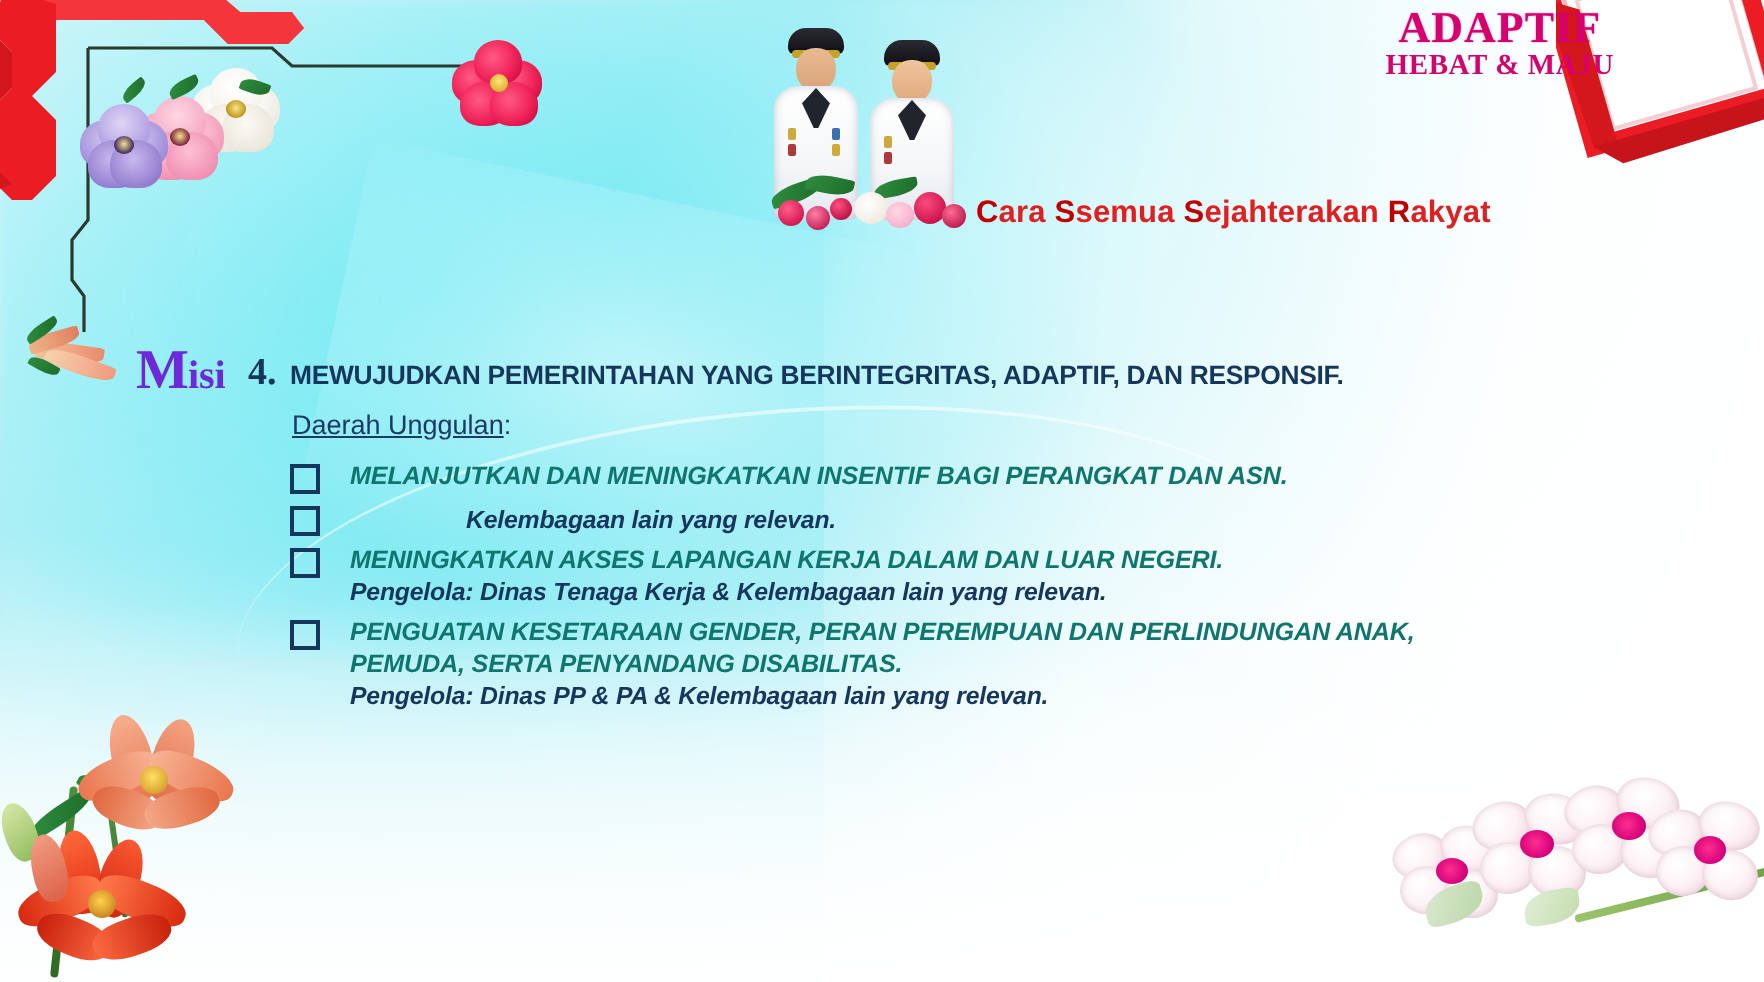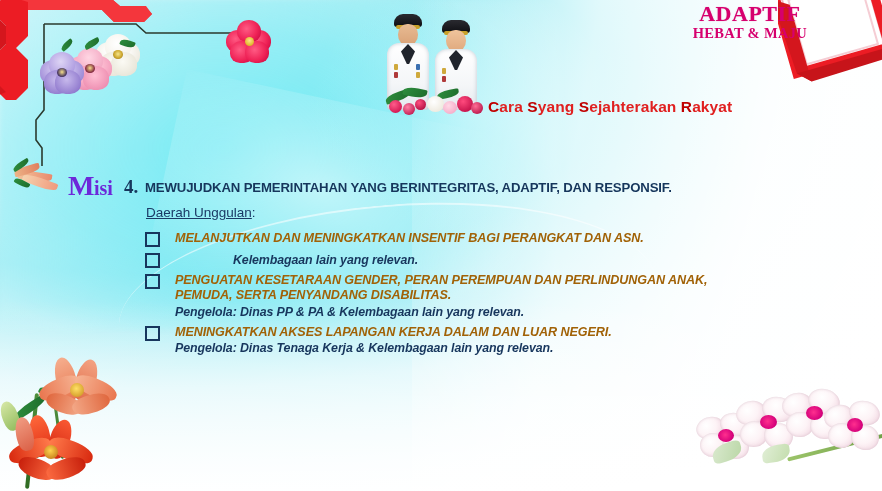--- a/index.html
+++ b/index.html
@@ -275,21 +275,21 @@
   }
   .bullet-mark {
     position: absolute;
     left: 0; top: 1px;
     width: 11px; height: 11px;
     border: 2px solid #17365d;
     background: transparent;
   }
   .bullet-title {
     margin-left: 30px;
-    color: #a16207;
+    color: #0f766e;
     font-size: 12.6px;
     font-style: italic;
     font-weight: bold;
     line-height: 15.5px;
     letter-spacing: -0.1px;
   }
   .bullet-sub {
     margin-left: 30px;
     color: #17365d;
     font-size: 12.4px;
@@ -445,21 +445,21 @@
       <div class="fb" style="left:22px; top:17px; width:12px; height:12px; background:radial-gradient(circle at 38% 34%, #ff7fa5, #b1003a);"></div>
       <div class="fb" style="left:34px; top:13px; width:11px; height:11px; background:radial-gradient(circle at 38% 34%, #ff4f80, #9e0033);"></div>
       <div class="fb" style="left:46px; top:10px; width:17px; height:16px; background:radial-gradient(circle at 40% 36%, #ffffff, #e9e3d4);"></div>
       <div class="fb" style="left:62px; top:15px; width:14px; height:13px; background:radial-gradient(circle at 40% 36%, #ffd9e6, #f29ec0);"></div>
       <div class="fb" style="left:76px; top:10px; width:16px; height:16px; background:radial-gradient(circle at 38% 34%, #ff4a7d, #b4003b);"></div>
       <div class="fb" style="left:90px; top:16px; width:12px; height:12px; background:radial-gradient(circle at 38% 34%, #ff6d95, #a80038);"></div>
     </div>
   </div>
 
   <div class="tagline">
-    <span class="cap">C</span><span>ara </span><span class="cap">S</span><span>yang </span><span class="cap">S</span><span>ejahterakan </span><span class="cap">R</span><span>akyat</span>
+    <span class="cap">C</span><span>ara </span><span class="cap">S</span><span>semua </span><span class="cap">S</span><span>ejahterakan </span><span class="cap">R</span><span>akyat</span>
   </div>
 
   <svg class="red-box-tr" viewBox="0 0 110 95">
     <g transform="rotate(-16 55 46)">
       <rect x="16" y="-6" width="86" height="78" fill="#ffffff" stroke="#f0b9c2" stroke-width="2"></rect>
       <rect x="22" y="-1" width="74" height="67" fill="#ffffff" stroke="#f5cdd4" stroke-width="2"></rect>
       <path d="M10,-10 L106,-10 L106,72 L10,72 Z" fill="none" stroke="#ec1c24" stroke-width="9"></path>
       <path d="M6,-6 L10,72 L22,84 L22,4 Z" fill="#d4161d"></path>
       <path d="M10,72 L106,72 L112,82 L22,84 Z" fill="#c7141a"></path>
     </g>
@@ -487,28 +487,28 @@
         <div class="bullet-title">MELANJUTKAN DAN MENINGKATKAN INSENTIF BAGI PERANGKAT DAN ASN.</div>
       </div>
 
       <div class="bullet-row" style="margin-top:5px;">
         <span class="bullet-mark"></span>
         <div class="bullet-sub sub-line2">Kelembagaan lain yang relevan.</div>
       </div>
 
       <div class="bullet-row" style="margin-top:5px;">
         <span class="bullet-mark"></span>
+        <div class="bullet-title">MENINGKATKAN AKSES LAPANGAN KERJA DALAM DAN LUAR NEGERI.</div>
+        <div class="bullet-sub">Pengelola: Dinas Tenaga Kerja &amp; Kelembagaan lain yang relevan.</div>
+      </div>
+
+      <div class="bullet-row" style="margin-top:5px;">
+        <span class="bullet-mark"></span>
         <div class="bullet-title" style="width:568px;">PENGUATAN KESETARAAN GENDER, PERAN PEREMPUAN DAN PERLINDUNGAN ANAK,  PEMUDA, SERTA PENYANDANG DISABILITAS.</div>
         <div class="bullet-sub">Pengelola: Dinas PP &amp;  PA &amp; Kelembagaan lain yang relevan.</div>
-      </div>
-
-      <div class="bullet-row" style="margin-top:5px;">
-        <span class="bullet-mark"></span>
-        <div class="bullet-title">MENINGKATKAN AKSES LAPANGAN KERJA DALAM DAN LUAR NEGERI.</div>
-        <div class="bullet-sub">Pengelola: Dinas Tenaga Kerja &amp; Kelembagaan lain yang relevan.</div>
       </div>
 
     </div>
   </div>
 
   <div class="lilies">
 
     <div style="position:absolute; left:36px; top:48px; width:4px; height:96px; background:linear-gradient(to bottom,#4e8f3c,#2f6b22); border-radius:2px; transform:rotate(6deg);"></div>
     <div style="position:absolute; left:62px; top:40px; width:3px; height:74px; background:linear-gradient(to bottom,#5a9a44,#35712a); border-radius:2px; transform:rotate(-8deg);"></div>
     <div class="leafy" style="left:18px; top:58px; width:36px; height:9px; transform:rotate(-32deg);"></div>

